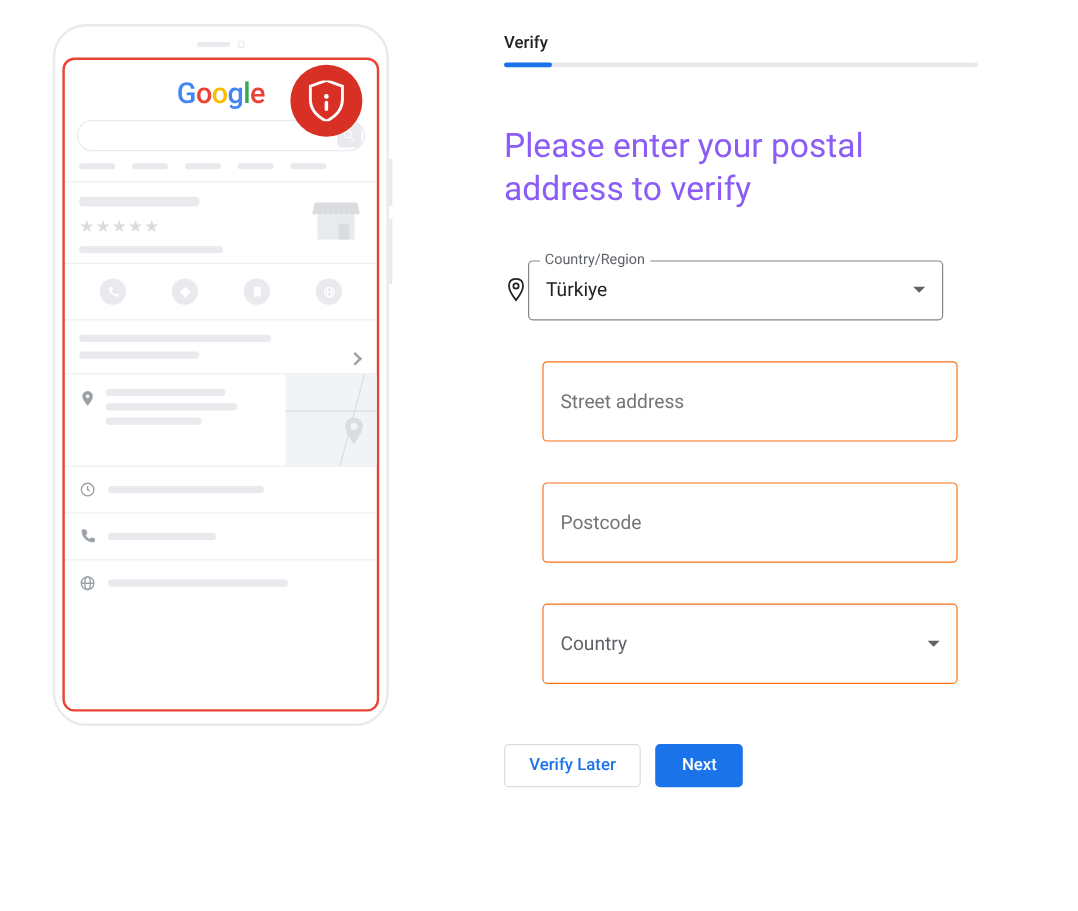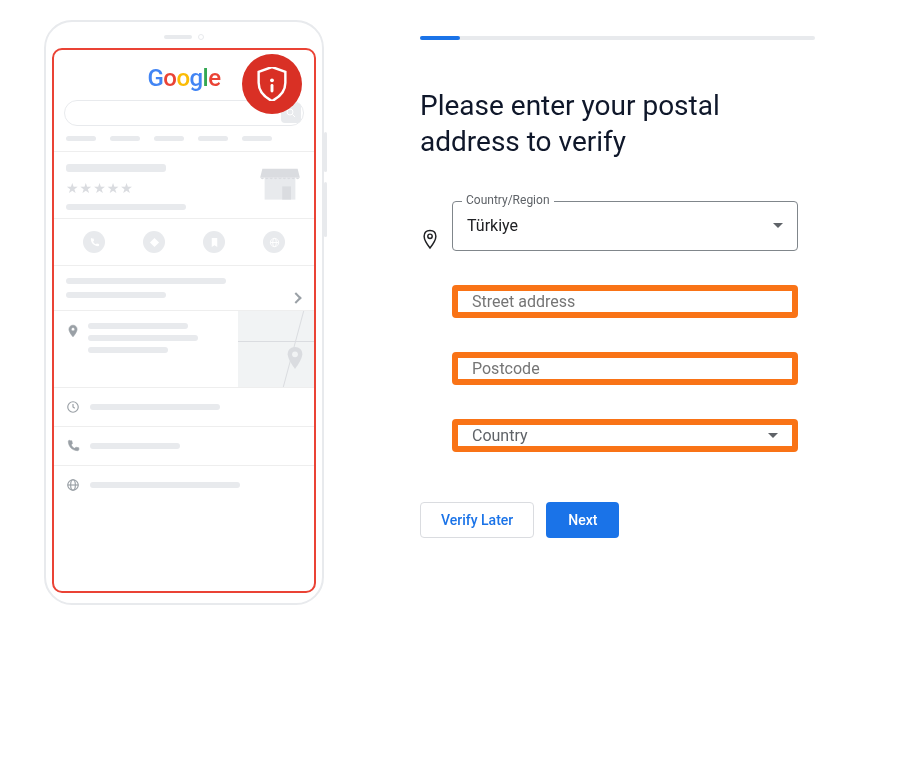--- a/index.html
+++ b/index.html
@@ -111,24 +111,24 @@
     .map-right::after{ content:''; position:absolute; top:30px;left:0;width:100%;height:1px;background:#dadce0;}
     .map-pin{ position:absolute; right:10px; bottom:14px; }
     .info-row{ display:flex; align-items:center; gap:10px; padding: 12px; border-top:1px solid #eee;}
     .info-row .shim{ height:6px; width:130px;}
     .icon-sm{ width:14px;height:14px; fill:#9aa0a6; stroke:#9aa0a6;}
 
     
     .step-label { font-size: 14px; font-weight: 500; color:#202124; }
     .progress { height: 4px; width: 395px; background:#e8eaed; margin-top: 8px; border-radius:2px; position:relative;}
     .progress::before{ content:''; position:absolute; left:0;top:0;width:40px;height:4px;background:#1a73e8; border-radius:2px;}
-    .page-title { font-size: 28px; font-weight:400; color:#0f172a; line-height:1.3; margin-top: 48px; max-width: 400px;}
+    .page-title { font-size: 28px; font-weight:400; color:#8b5cf6; line-height:1.3; margin-top: 48px; max-width: 400px;}
     .desc { font-size: 14px; color:#5f6368; margin-top: 30px; max-width: 390px; line-height:1.5;}
     .form { margin-top: 40px; }
-    .field-row { display:flex; align-items:flex-end; gap:12px; margin-bottom: 34px;}
+    .field-row { display:flex; align-items:center; margin-bottom: 34px;}
     .loc-icon { width:20px; flex:0 0 20px; display:flex; justify-content:center;}
     .input-wrap { position:relative; width: 346px; }
     .input-field {
       width:100%;
       height: 50px;
       border:1px solid #80868b;
       border-radius:4px;
       padding: 0 14px;
       font-size:16px;
       color:#202124;
@@ -142,21 +142,21 @@
     .float-label{
       position:absolute;
       top:-8px; left:10px;
       background:#fff;
       padding:0 4px;
       font-size:12px;
       color:#5f6368;
     }
     .indent { margin-left:32px; width: 346px; margin-bottom: 34px;}
     .input-plain {
-      width:100%; height:33px; border:6px solid #f97316; border-radius:4px;
+      width:100%; height:67px; border:1px solid #f97316; border-radius:4px;
       padding: 0 14px; font-size:16px; color:#5f6368; font-family:inherit; outline:none;
       display:flex; align-items:center; justify-content:space-between;
     }
     .dropdown-arrow { width:0;height:0;border-left:5px solid transparent;border-right:5px solid transparent;border-top:5px solid #5f6368;}
     .actions { display:flex; gap:12px; margin-top: 50px;}
     .btn-outline{
       height:36px; padding:0 20px; border:1px solid #dadce0; border-radius:4px; background:#fff;
       color:#1a73e8; font-size:14px; font-weight:500; font-family:inherit; cursor:pointer;
     }
     .btn-primary{
@@ -291,20 +291,21 @@
               <ellipse cx="12" cy="12" rx="4" ry="9" fill="none" stroke="#9aa0a6" stroke-width="2"></ellipse>
               <line x1="3" y1="12" x2="21" y2="12" stroke="#9aa0a6" stroke-width="2"></line>
             </svg>
           <div class="shim" style="width:150px;"></div>
         </div>
       </div>
     </div>
   </div>
 
   <div class="right-panel">
+    <div class="step-label">Verify</div>
     <div class="progress"></div>
     <h1 class="page-title">Please enter your postal address to verify</h1>
 
     <div class="form">
       <div class="field-row">
         <div class="loc-icon">
           <svg width="18" height="22" viewBox="0 0 24 30">
               <path d="M12 2C7 2 4 5 4 10c0 6 8 16 8 16s8-10 8-16c0-5-3-8-8-8zm0 11a3 3 0 110-6 3 3 0 010 6z" fill="none" stroke="#202124" stroke-width="2"></path>
             </svg>
         </div>

